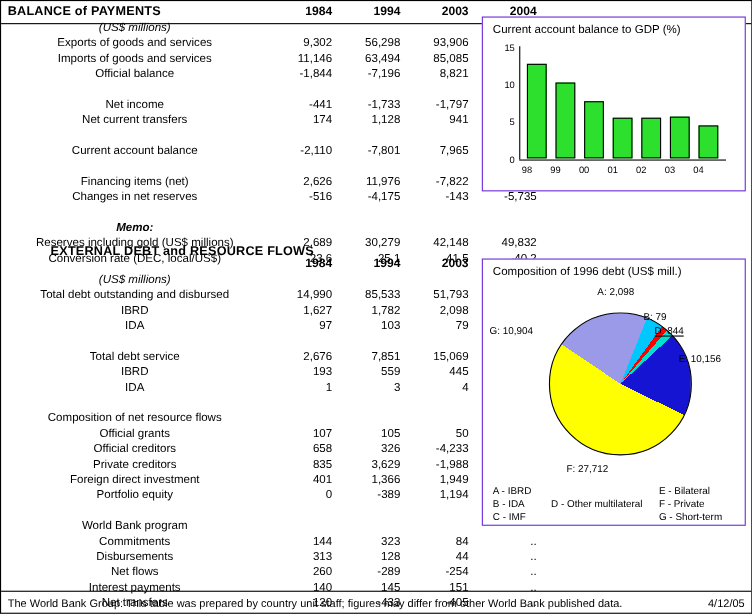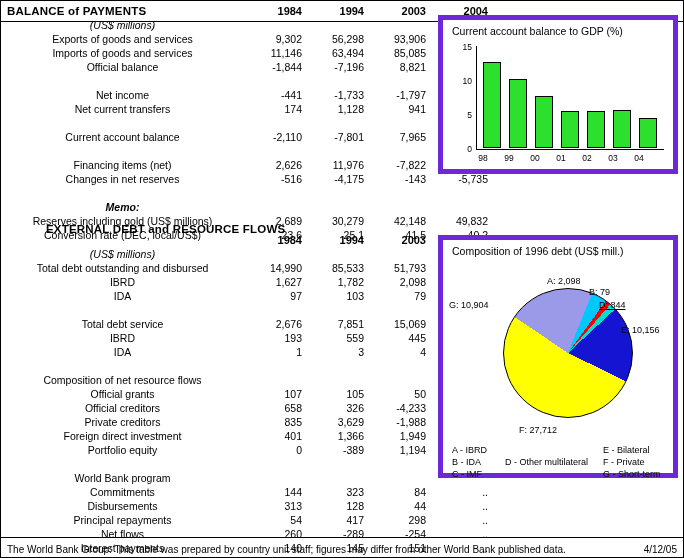--- a/index.html
+++ b/index.html
@@ -67,21 +67,21 @@
   
   .rule-top {
     position: absolute;
     left: 0; right: 0;
     border-top: 1px solid #000;
   }
 
   
   .chartbox {
     position: absolute;
-    border: 5px solid #6d28d9;
+    border: 1px solid #6d28d9;
     background: #fff;
     box-sizing: border-box;
   }
   .chart-title {
     font-size: 10.5px;
     padding: 5px 0 0 9px;
   }
   .bars-area {
     position: absolute;
     left: 34px;
@@ -413,27 +413,20 @@
       <td class="num">144</td>
       <td class="num">323</td>
       <td class="num">84</td>
       <td class="num">..</td>
     </tr>
     <tr>
       <td class="lbl indent1">Disbursements</td>
       <td class="num">313</td>
       <td class="num">128</td>
       <td class="num">44</td>
-      <td class="num">..</td>
-    </tr>
-    <tr>
-      <td class="lbl indent1">Principal repayments</td>
-      <td class="num">54</td>
-      <td class="num">417</td>
-      <td class="num">298</td>
       <td class="num">..</td>
     </tr>
     <tr>
       <td class="lbl indent1">Net flows</td>
       <td class="num">260</td>
       <td class="num">-289</td>
       <td class="num">-254</td>
       <td class="num">..</td>
     </tr>
     <tr>
@@ -490,21 +483,21 @@
       <div class="pie" style="background: conic-gradient(
              #9a9ae8 0deg 22deg,
              #00c8ff 22deg 36deg,
              #ff0000 36deg 41deg,
              #00e0d0 41deg 47deg,
              #1414d2 47deg 116deg,
              #ffff00 116deg 304deg,
              #9a9ae8 304deg 360deg);"></div>
     </div>
 
-    <div class="pielabel" style="left:104px; top:36px;">A: 2,098</div>
+    <div class="pielabel" style="left:104px; top:24px;">A: 2,098</div>
     <div class="pielabel" style="left:146px; top:47px;">B: 79</div>
     <div class="pielabel" style="left:156px; top:60px;text-decoration:underline;">D: 844</div>
     <div class="pielabel" style="left:178px; top:85px;">E: 10,156</div>
     <div class="pielabel" style="left:76px;  top:185px;">F: 27,712</div>
     <div class="pielabel" style="left:6px;   top:60px;">G: 10,904</div>
 
     <div class="legend" style="left:9px;   top:205px;">A - IBRD</div>
     <div class="legend" style="left:9px;   top:217px;">B - IDA</div>
     <div class="legend" style="left:9px;   top:229px;">C - IMF</div>
     <div class="legend" style="left:62px;  top:217px;">D - Other multilateral</div>

